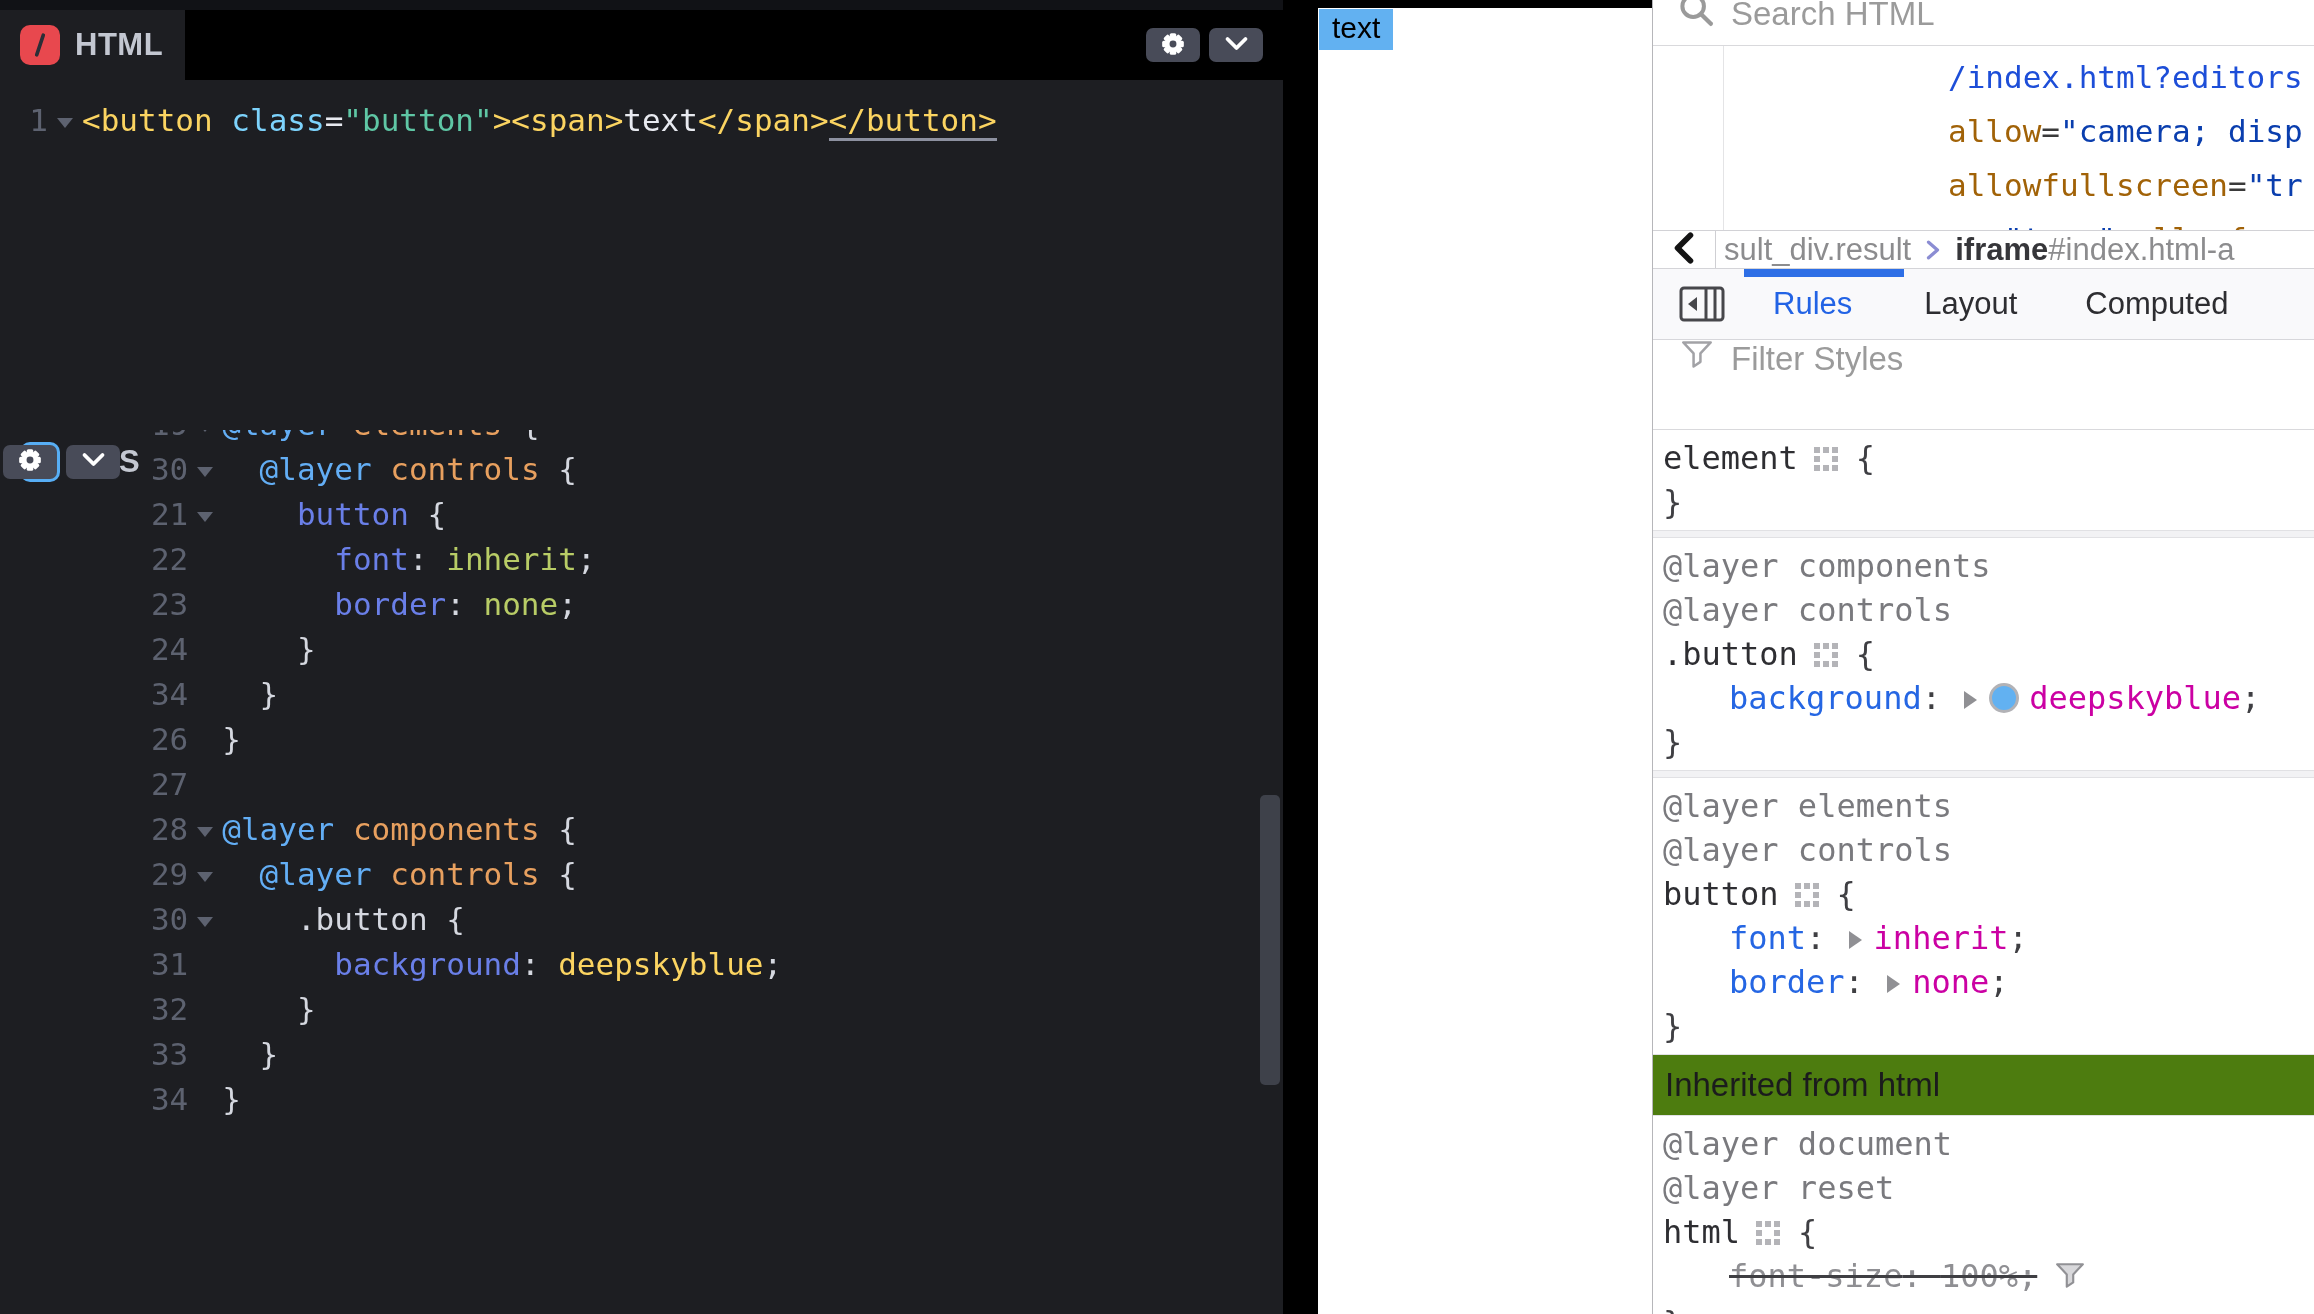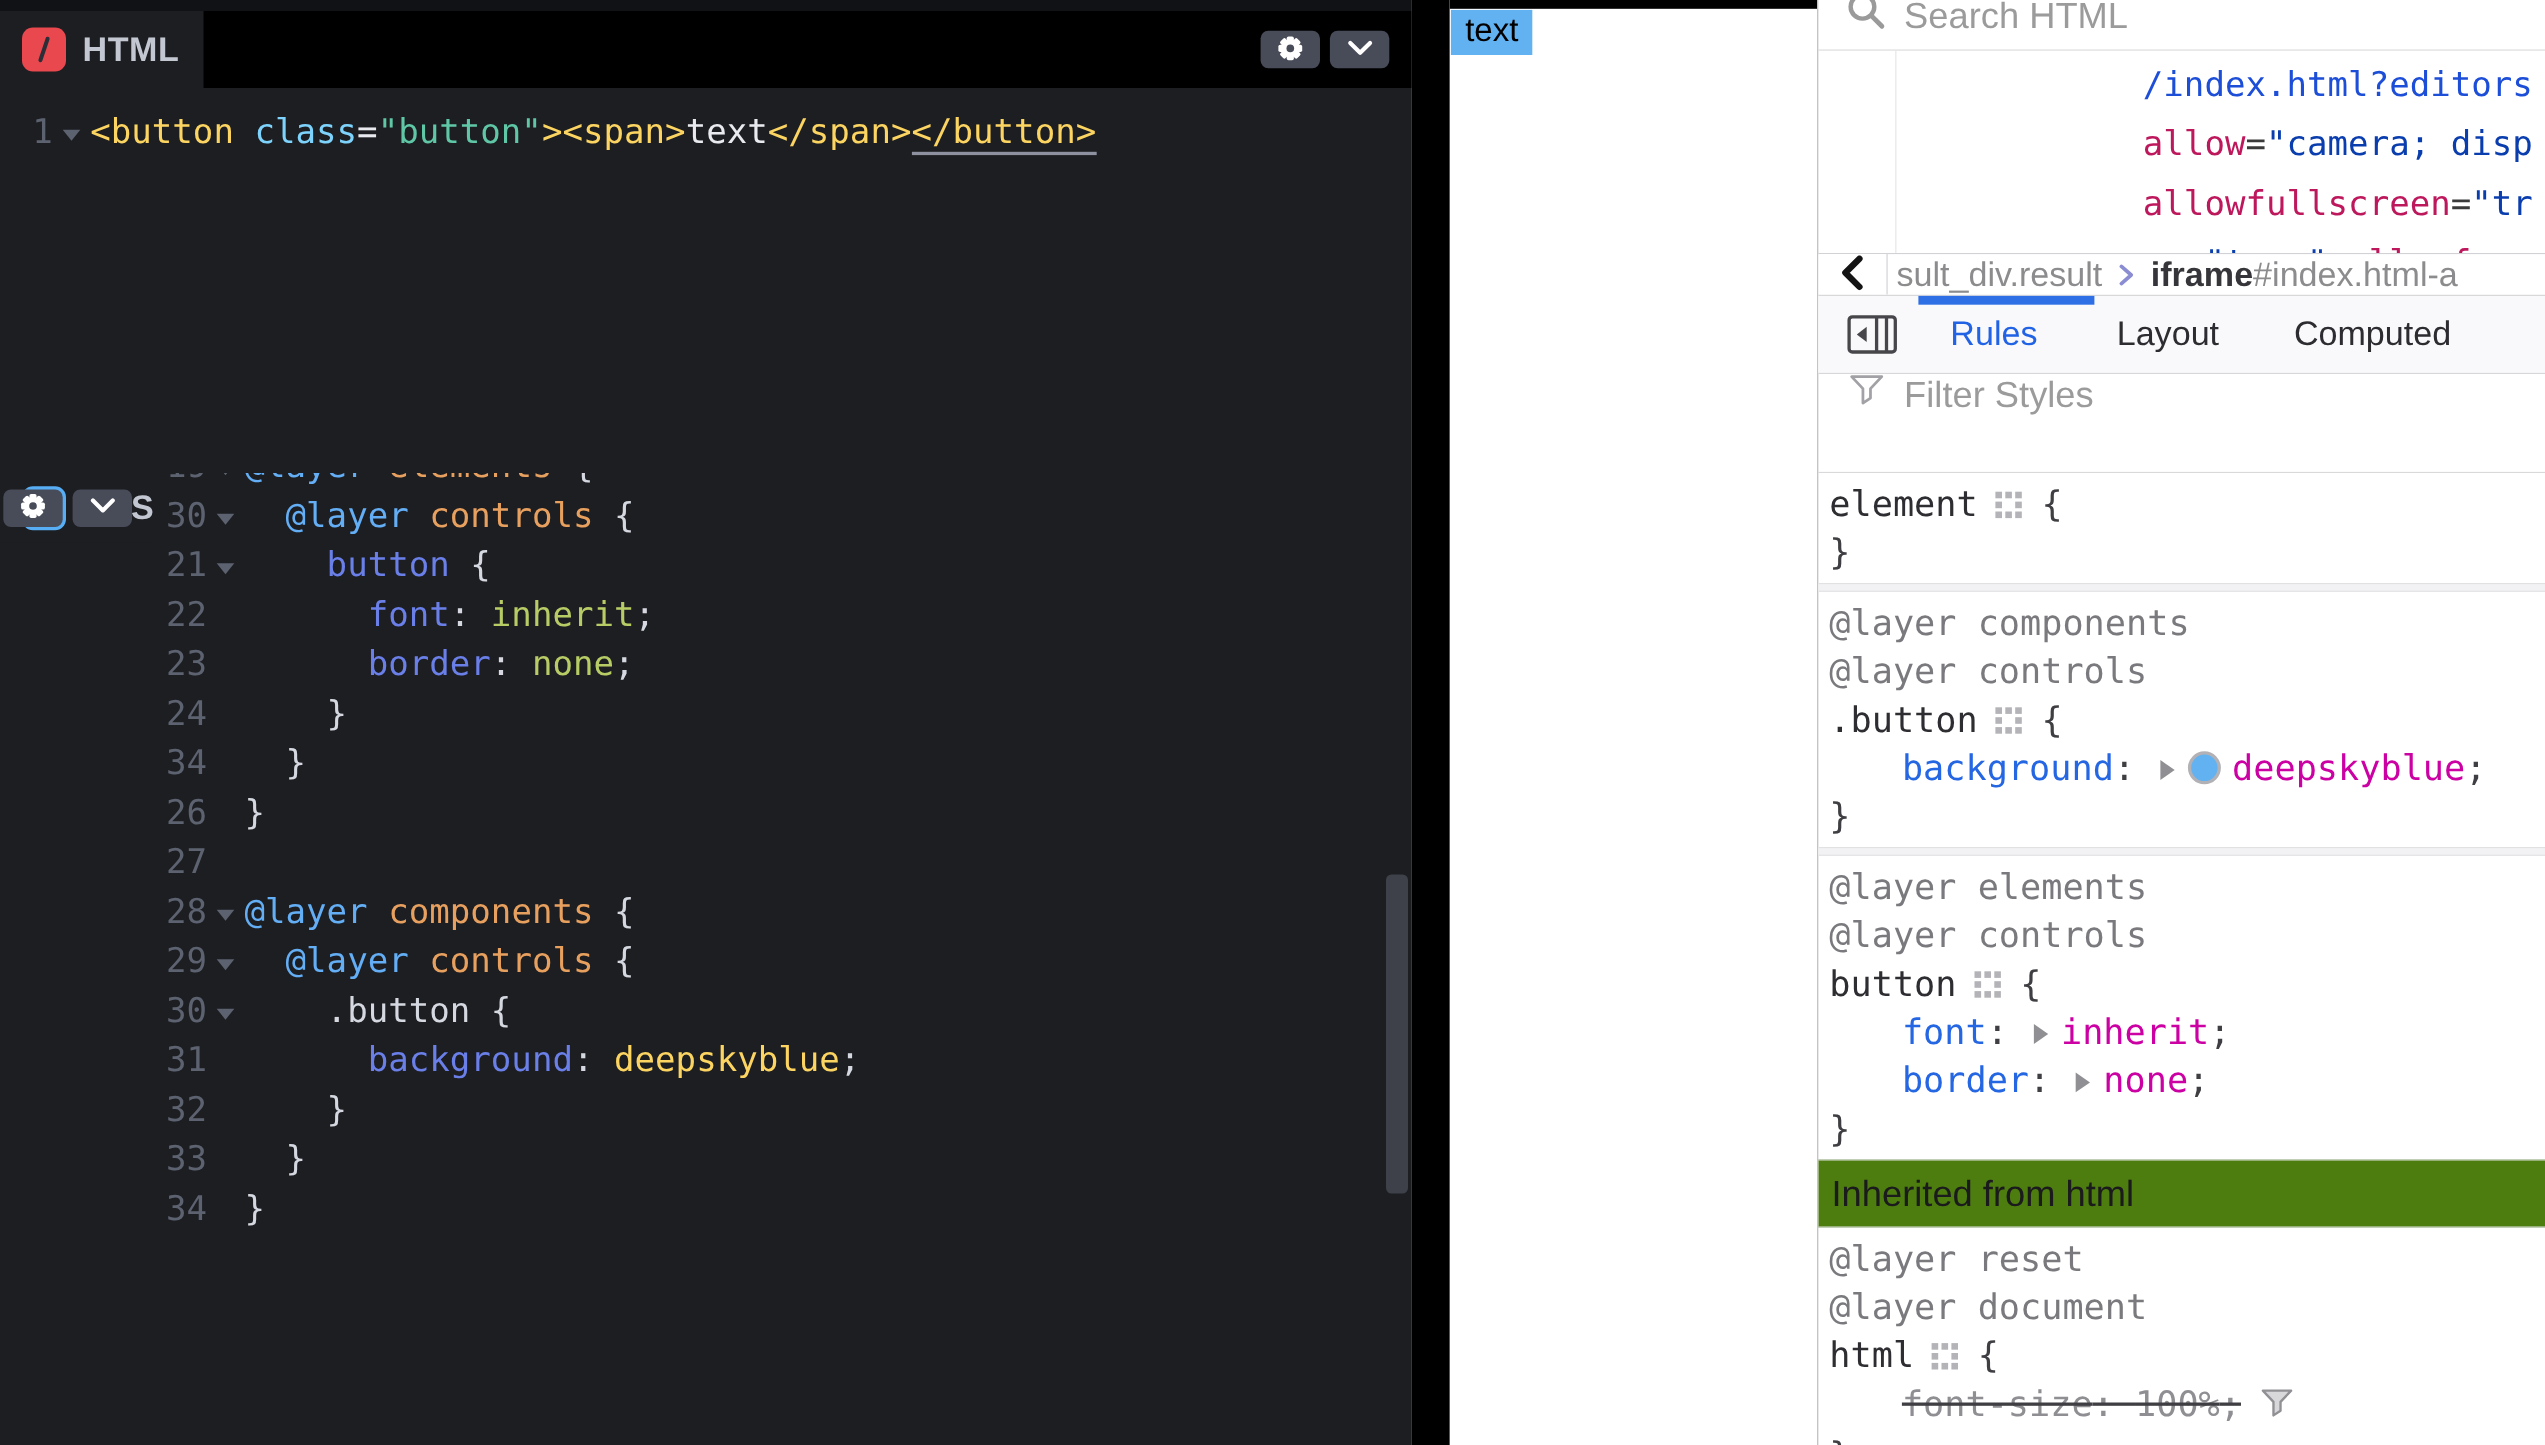--- a/index.html
+++ b/index.html
@@ -60,21 +60,21 @@
   .pv-btn{background:#62b1f1;border:none;color:#000;font-family:"Liberation Sans",sans-serif;font-size:30px;padding:2px 13px 5px;display:inline-block;cursor:pointer}
 
   
   .devtools{flex:1;background:#fff;border-left:1px solid #b6b6ba;display:flex;flex-direction:column;min-width:0}
   .dt-search{height:46px;border-bottom:1px solid #d9d9dc;overflow:hidden;flex:none}
   .dt-search-in{display:flex;align-items:center;gap:14px;height:64px;margin-top:-18px;padding-left:24px;color:#9b9b9b;font-size:33px}
   .dt-markup{height:184px;position:relative;font-family:"DejaVu Sans Mono",monospace;font-size:31px;line-height:54px;overflow:hidden;flex:none}
   .dt-guide{position:absolute;left:70px;top:0;bottom:0;width:1px;background:#e4e4e6}
   .dt-mlines{padding:4px 0 0 295px;white-space:pre}
   .mk-link{color:#1d4ed8;}
-  .mk-attr{color:#be185d}
+  .mk-attr{color:#a16207}
   .mk-val{color:#0a3eae}
   .mk-pun{color:#3a3a3a}
 
   .dt-crumbs{height:38px;border-top:1px solid #d2d2d6;display:flex;align-items:center;flex:none;overflow:hidden;white-space:nowrap}
   .crumb-back{width:62px;height:100%;display:flex;align-items:center;justify-content:center;border:none;background:#fff;cursor:pointer;flex:none}
   .crumb-div{width:1px;height:100%;background:#cfcfd3;flex:none}
   .crumb-txt{color:#8c8c8e;font-size:31px;margin-left:8px}
   .crumb-sep{margin:0 14px;display:flex;align-items:center}
   .crumb-node{color:#36363a;font-weight:bold;font-size:31px}
   .crumb-suf{color:#8c8c8e;font-size:31px}
@@ -306,22 +306,22 @@
       <div class="rule">
         <div class="rline"><span class="r-layer">@layer elements</span></div>
         <div class="rline"><span class="r-layer">@layer controls</span></div>
         <div class="rline"><span class="r-sel">button</span><span class="dots"><i></i></span><span class="r-pun">{</span></div>
         <div class="rline r-prop"><span class="r-name">font</span><span class="r-pun">: </span><span class="tri"></span><span class="r-val">inherit</span><span class="r-pun">;</span></div>
         <div class="rline r-prop"><span class="r-name">border</span><span class="r-pun">: </span><span class="tri"></span><span class="r-val">none</span><span class="r-pun">;</span></div>
         <div class="rline"><span class="r-pun">}</span></div>
       </div>
       <div class="r-band">Inherited from html</div>
       <div class="rule">
+        <div class="rline"><span class="r-layer">@layer document</span></div>
         <div class="rline"><span class="r-layer">@layer reset</span></div>
-        <div class="rline"><span class="r-layer">@layer document</span></div>
         <div class="rline"><span class="r-sel">html</span><span class="dots"><i></i></span><span class="r-pun">{</span></div>
         <div class="rline r-prop"><span class="strike"><span class="r-name">font-size</span><span class="r-pun">: </span><span class="r-val">100%</span><span class="r-pun">;</span></span><span class="fun-sm"><svg width="30" height="28" viewBox="0 0 28 26">
               <path d="M2 2 H26 L17 11.5 V19 L11 23 V11.5 Z" fill="#d8d8db" stroke="#919195" stroke-width="2" stroke-linejoin="round"></path>
             </svg></span></div>
         <div class="rline"><span class="r-pun">}</span></div>
       </div>
     </div>
 
 </div>
 

